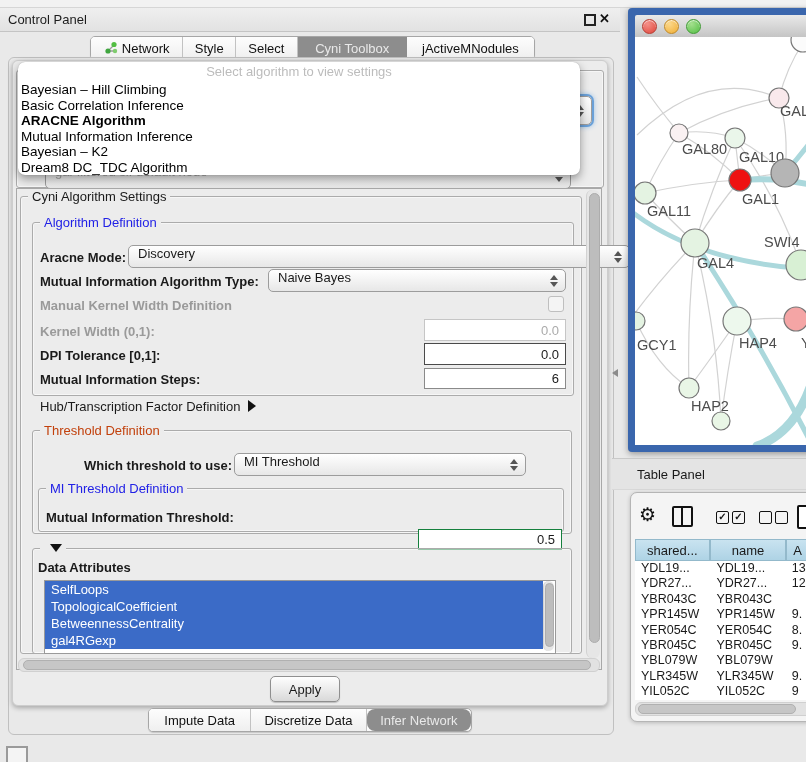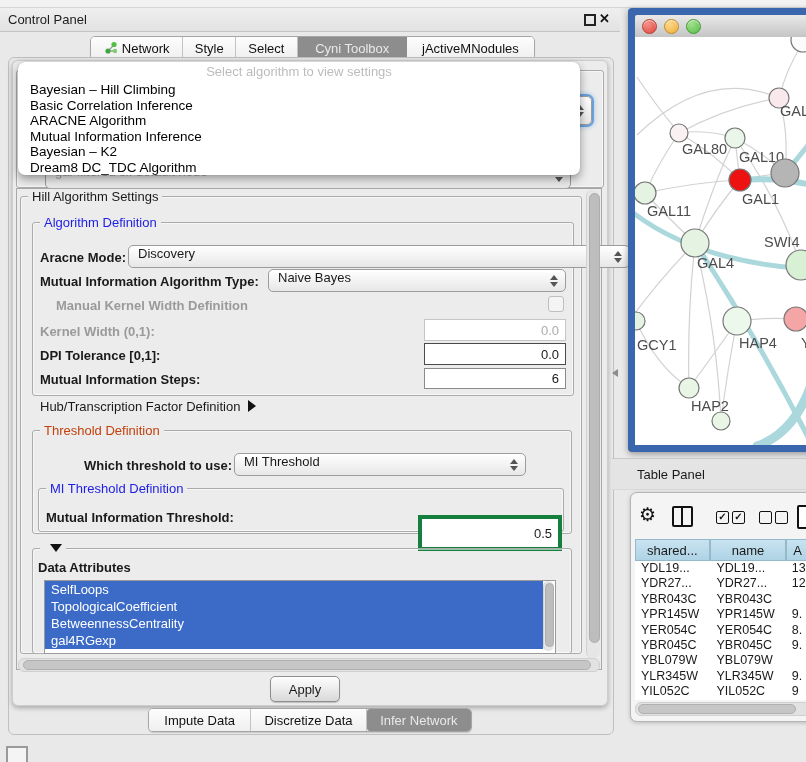--- a/index.html
+++ b/index.html
@@ -1,21 +1,21 @@
 <!DOCTYPE html>
 <html><head>
 <meta charset="utf-8">
 <style>
   html,body{margin:0;padding:0}
   body{width:806px;height:762px;position:relative;overflow:hidden;
        background:#E9E9E9;font-family:"Liberation Sans",sans-serif;color:#1a1a1a;
        -webkit-font-smoothing:antialiased}
   .abs{position:absolute}
   .f13{font-size:13px}
-  .b{font-weight:normal}
+  .b{font-weight:bold}
   .gray{color:#9A9A9A}
   
   .topstrip{left:0;top:0;width:806px;height:7px;background:#F2F2F2;border-bottom:1px solid #D6D6D6}
   .cp-titlebar{left:0;top:8px;width:620px;height:23px;background:linear-gradient(#EFEFEF,#E2E2E2);
                border-bottom:1px solid #C4C4C4;display:flex;align-items:center}
   .cp-title{margin-left:8px;font-size:13px;color:#1c1c1c}
   .float-btn{left:584px;top:14px;width:8px;height:8px;border:2px solid #222}
   .close-btn{left:599px;top:11px;font-size:13px;font-weight:bold;color:#111;line-height:16px}
   
   .seg-bar{display:flex;border:1px solid #A6A6A6;border-radius:5px;background:#FBFBFB;overflow:hidden;
@@ -37,21 +37,21 @@
   .combo .spin{position:absolute;right:7px;top:50%;transform:translateY(-50%)}
   .spin .up{width:0;height:0;border-left:4px solid transparent;border-right:4px solid transparent;
             border-bottom:5px solid #555;margin-bottom:2px}
   .spin .dn{width:0;height:0;border-left:4px solid transparent;border-right:4px solid transparent;
             border-top:5px solid #555}
   .focus-ring{box-shadow:0 0 0 2px #6AA0D8,0 0 5px 2px #9CC3E8}
   
   .popup{left:18px;top:62px;width:562px;height:113px;background:#FFFFFF;border-radius:7px;
          box-shadow:0 4px 10px rgba(0,0,0,.38),0 0 1px rgba(0,0,0,.3);z-index:50;overflow:hidden}
   .popup .ph{height:18px;text-align:center;color:#BCBCBC;font-size:13px;padding-top:2px}
-  .popup .item{height:15.6px;font-size:13.5px;padding-left:12px;color:#000;line-height:15.6px}
+  .popup .item{height:15.6px;font-size:13.5px;padding-left:3px;color:#000;line-height:15.6px}
   
   .settings-pane{left:16px;top:188px;width:586px;height:482px;border:1px solid #A8A8A8;background:#ECECEC;box-sizing:border-box}
   .group{border:1px solid #ABABAB;border-radius:3px;box-shadow:inset 0 0 0 1px rgba(255,255,255,.55)}
   .glabel{position:absolute;top:-8px;left:7px;background:#ECECEC;padding:0 4px;font-size:13px;line-height:15px}
   .blue{color:#2121E6}.green{color:#c2410c}
   .row-label{position:absolute;font-size:13px;font-weight:bold;white-space:nowrap}
   .field{position:absolute;background:#fff;display:flex;align-items:center;justify-content:flex-end;
          font-size:13px;padding-right:6px;box-sizing:border-box}
   .checkbox{position:absolute;width:14px;height:14px;background:#F4F4F4;border:1px solid #BFBFBF;border-radius:3px}
   .tri-right{display:inline-block;width:0;height:0;border-left:8px solid #111;border-top:6px solid transparent;
@@ -159,21 +159,21 @@
     <div class="item">Basic Correlation Inference</div>
     <div class="item b">ARACNE Algorithm</div>
     <div class="item">Mutual Information Inference</div>
     <div class="item">Bayesian – K2</div>
     <div class="item">Dream8 DC_TDC Algorithm</div>
   </div>
 
 <div class="abs settings-pane"></div>
 
 <div class="abs group" style="left:20px;top:196px;width:560px;height:456px">
-  <span class="glabel">Hill Algorithm Settings</span>
+  <span class="glabel">Cyni Algorithm Settings</span>
 </div>
 
 <div class="abs group" style="left:32px;top:222px;width:540px;height:172px">
   <span class="glabel blue">Algorithm Definition</span>
 </div>
 
 <span class="row-label" style="left:40px;top:250px">Aracne Mode:</span>
 <div class="abs combo" style="left:128px;top:245px;width:502px;height:23px">
   <span>Discovery</span>
   <div class="spin">
@@ -184,21 +184,21 @@
 
 <span class="row-label" style="left:40px;top:274px">Mutual Information Algorithm Type:</span>
 <div class="abs combo" style="left:268px;top:269px;width:298px;height:23px">
   <span>Naive Bayes</span>
   <div class="spin">
       <div class="up"></div>
       <div class="dn"></div>
     </div>
 </div>
 
-<span class="row-label gray" style="left:56px;top:298px">Manual Kernel Width Definition</span>
+<span class="row-label gray" style="left:40px;top:298px">Manual Kernel Width Definition</span>
 <div class="checkbox" style="left:548px;top:296px"></div>
 
 <span class="row-label gray" style="left:40px;top:324px">Kernel Width (0,1):</span>
 <div class="field" style="left:424px;top:319px;width:142px;height:22px;border:1px solid #C6C6C6;color:#ABABAB">
   <span>0.0</span>
 </div>
 
 <span class="row-label" style="left:40px;top:348px">DPI Tolerance [0,1]:</span>
 <div class="field" style="left:424px;top:343px;width:142px;height:22px;border:1px solid #4A4A4A">
   <span>0.0</span>
@@ -221,21 +221,21 @@
   <span>MI Threshold</span>
   <div class="spin">
       <div class="up"></div>
       <div class="dn"></div>
     </div>
 </div>
 <div class="abs group" style="left:38px;top:488px;width:524px;height:42px">
   <span class="glabel blue">MI Threshold Definition</span>
 </div>
 <span class="row-label" style="left:46px;top:510px">Mutual Information Threshold:</span>
-<div class="field" style="left:418px;top:515px;width:144px;height:36px;border:4px solid #15803d">
+<div class="field" style="left:418px;top:529px;width:144px;height:21px;border:1px solid #15803d">
   <span>0.5</span>
 </div>
 
 <div class="abs group" style="left:32px;top:548px;width:538px;height:104px">
   <span class="glabel"><span class="tri-down"></span></span>
 </div>
 <span class="row-label" style="left:38px;top:560px">Data Attributes</span>
 <div class="abs attr-list" id="attr-list">
     <div class="attr-item">SelfLoops</div>
     <div class="attr-item">TopologicalCoefficient</div>
@@ -252,21 +252,21 @@
 <div class="hscroll" style="left:18px;top:658px;width:580px;height:12px">
     <div class="hthumb" style="left:4px;top:1px;width:566px;height:8px"></div>
   </div>
 
 <div class="abs apply-btn">
   <span>Apply</span>
 </div>
 <div class="abs seg-bar bottom-tabs" id="bottom-tabs">
     <div class="seg" style="width: 102px;">Impute Data</div>
     <div class="seg" style="width: 115px;">Discretize Data</div>
-    <div class="seg sel" style="width: 105px; border-radius: 3px; text-align: center;">Infer Network</div>
+    <div class="seg sel" style="width: 105px; border-radius: 8px; text-align: center;">Infer Network</div>
   </div>
 <div class="abs corner-icon"></div>
 <div class="abs divider-arrow"></div>
 
 <div class="abs net-window">
   <div class="net-titlebar">
     <div class="tl red"></div>
     <div class="tl yellow"></div>
     <div class="tl green"></div>
   </div>

